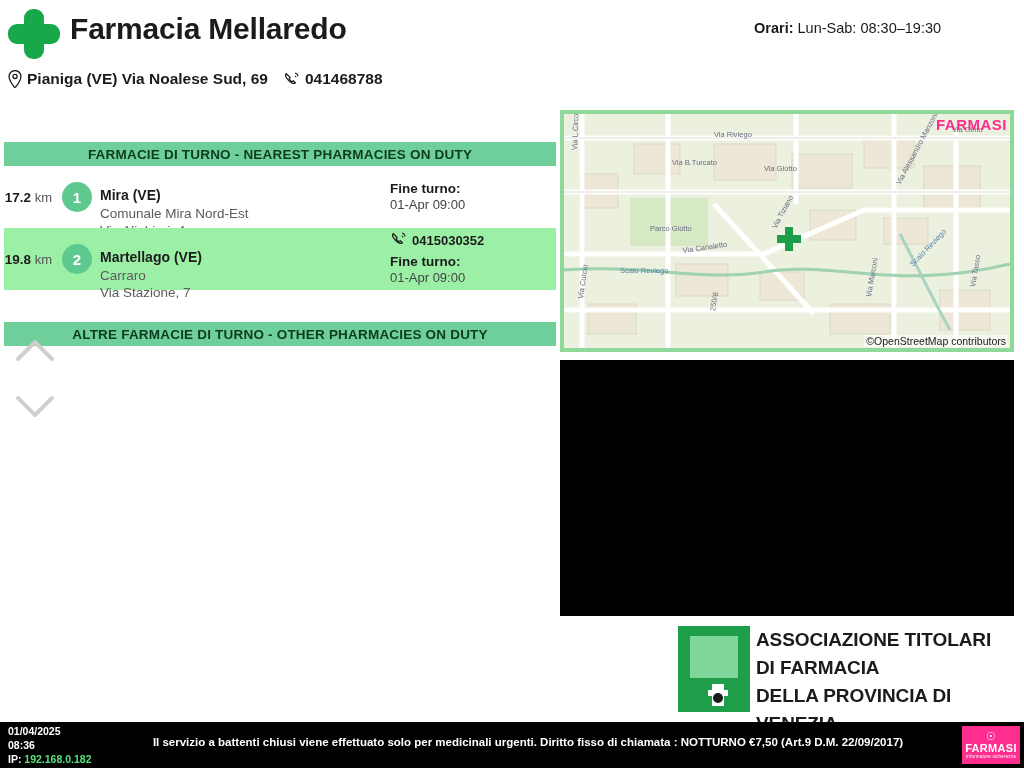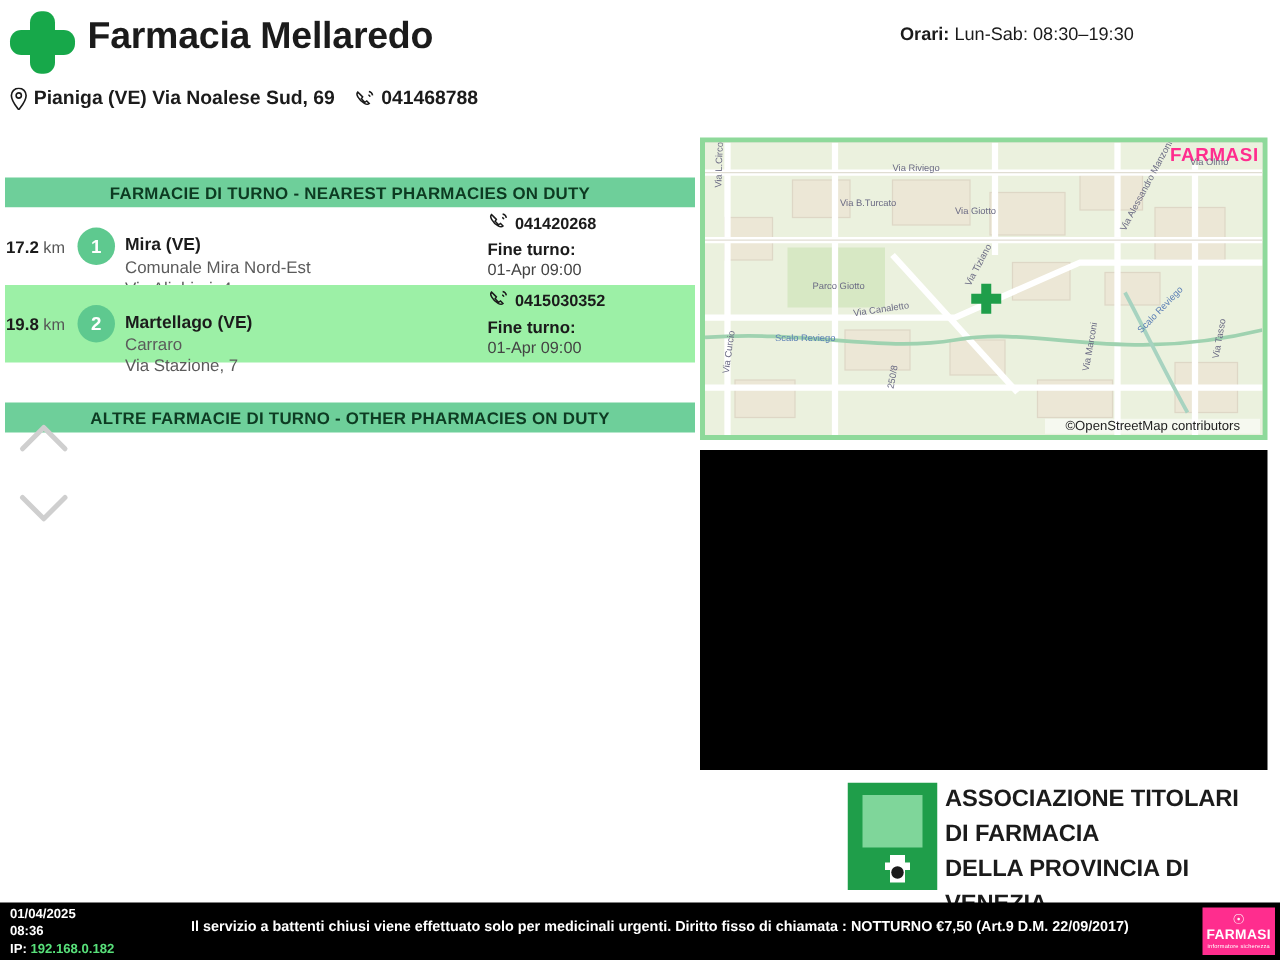--- a/index.html
+++ b/index.html
@@ -25,21 +25,21 @@
   }
   .title {
     position: absolute; left: 70px; top: 12px;
     font-size: 30px; font-weight: bold; color: #1b1b1b;
     letter-spacing: -0.2px;
   }
   .hours {
     position: absolute; left: 720px; top: 20px;
     font-size: 14.5px; color: #1b1b1b;
   }
-  .hours b { font-weight: bold; }
+  .hours b { font-weight: bold; margin-left: 34px; }
   .addr-row {
     position: absolute; left: 8px; top: 70px;
     font-size: 15.5px; color: #1b1b1b;
     display: flex; align-items: center; gap: 5px;
   }
   .addr-row .pin { display: inline-flex; align-items: center; }
   .addr-row .phoneico { display: inline-flex; align-items: center; margin-left: 10px; }
   .addr-text { font-weight: bold; }
   .addr-phone { font-weight: bold; }
 
@@ -106,21 +106,21 @@
   }
   .map-bg { position: absolute; inset: 0; }
   .brand-farmasi {
     position: absolute; right: 3px; top: 2px;
     font-size: 15px; font-weight: bold; color: #ff2d8e;
     letter-spacing: 0.5px;
   }
   .osm-credit {
     position: absolute; right: 2px; bottom: 1px;
     font-size: 10.5px; color: #222;
-    background: rgba(255,255,255,0.55); padding: 0 16px;
+    background: rgba(255,255,255,0.55); padding: 0 2px;
   }
   .map-pin { position: absolute; left: 212px; top: 112px; }
   .map-label {
     position: absolute; font-size: 7.5px; color: #6b6b84;
     white-space: nowrap;
   }
   .map-label.blue { color: #5b7fb5; }
 
   
   .black-box {
@@ -216,30 +216,20 @@
         <b>17.2</b>
         <span class="u">km</span>
       </div>
       <div class="badge">1</div>
       <div class="who">
         <div class="city">Mira (VE)</div>
         <div class="nm">Comunale Mira Nord-Est</div>
         <div class="st">Via Alighieri, 4</div>
       </div>
       <div class="contact">
-        <div class="ph">
-          <span>
-            <svg width="17" height="17" viewBox="0 0 17 17">
-              <path d="M3.2 2.6c-.8.8-1 2 .1 3.9 1 1.8 3.4 4.2 5.2 5.2 1.9 1.1 3.1.9 3.9.1l-2-2-1.5 1-2.8-2.8 1-1.5-2-2z" fill="none" stroke="#1b1b1b" stroke-width="1.2"></path>
-              <path d="M12.1 2.2c1.6.3 2.7 1.5 3 3.1" fill="none" stroke="#1b1b1b" stroke-width="1.2"></path>
-              <path d="M11.7 5.0c.8.2 1.2.6 1.4 1.4" fill="none" stroke="#1b1b1b" stroke-width="1.1"></path>
-            </svg>
-          </span>
-          <span>041420268</span>
-        </div>
         <div class="fin">Fine turno:</div>
         <div class="fint">01-Apr 09:00</div>
       </div>
     </div>
 
     <div class="row odd">
       <div class="km">
         <b>19.8</b>
         <span class="u">km</span>
       </div>

